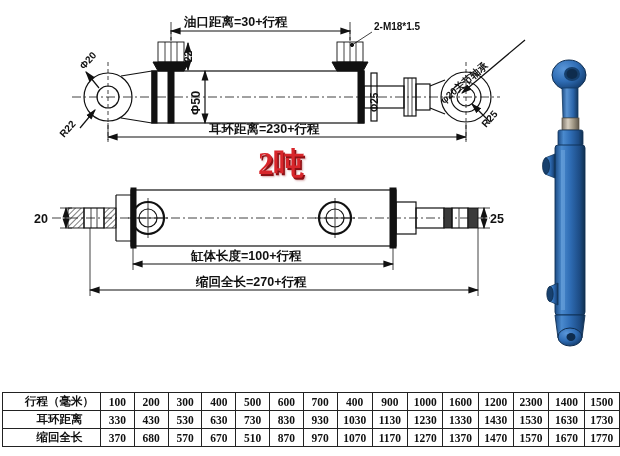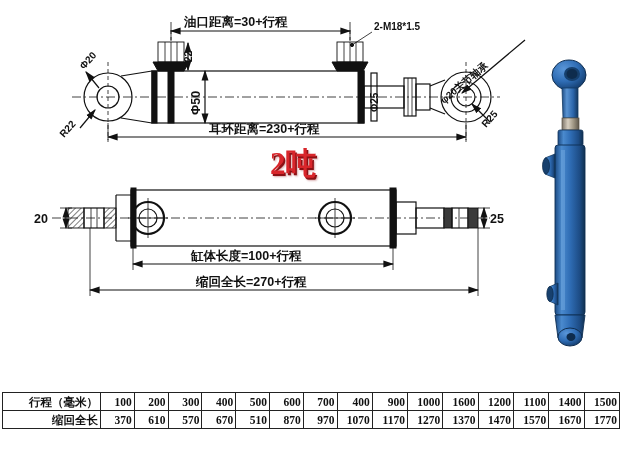--- a/index.html
+++ b/index.html
@@ -18,39 +18,40 @@
   .med{stroke-width:1.2;}
   .thick{stroke-width:2.2;}
   .dash{stroke-dasharray:9 3 2 3;stroke-width:0.8;}
   .dashthin{stroke-dasharray:4 3;stroke-width:0.8;}
   .fillblk{fill:#111;stroke:#111;}
   .nofill{fill:none;}
   .hatch{fill:url(#hatchPat);stroke:#111;stroke-width:0.9;}
   .solidgray{fill:#3a3a3a;stroke:#111;stroke-width:0.9;}
   .white{fill:#ffffff;stroke:#111;stroke-width:0.9;}
   #tonnage{
-    position:absolute;left:270px;top:148px;
+    position:absolute;left:258px;top:148px;
     font-family:"Liberation Serif","DejaVu Serif",serif;
     font-size:31px;font-weight:bold;color:#d8262b;
     letter-spacing:0px;line-height:1;
     text-shadow:1.5px 1.5px 0 #8c1014, 2.5px 2.5px 2px rgba(140,16,20,.35);
     white-space:nowrap;
   }
   #spec-table{
     position:absolute;left:2px;top:392px;border-collapse:collapse;
     font-family:"Liberation Serif","DejaVu Serif",serif;
     font-size:11.5px;font-weight:bold;color:#111;background:#fff;
   }
   #spec-table td{
-    border:1.3px solid #222;padding:1px 2px;text-align:right;height:15px;
+    border:1.3px solid #222;padding:1px 2px;text-align:center;height:15px;
     line-height:14px;
   }
   #spec-table td.rowlabel{
-    text-align:right;padding-left:18px;width:80px;white-space:nowrap;
+    text-align:center;padding-left:18px;width:80px;white-space:nowrap;
     font-size:11.5px;
+    font-family:Liberation Mono, monospace;
   }
   #spec-table td.val{width:33px;}
 </style>
 </head>
 <body>
 
 <div id="stage">
 
   <svg width="620" height="456">
     <defs>
@@ -311,28 +312,46 @@
         <td class="val">300</td>
         <td class="val">400</td>
         <td class="val">500</td>
         <td class="val">600</td>
         <td class="val">700</td>
         <td class="val">400</td>
         <td class="val">900</td>
         <td class="val">1000</td>
         <td class="val">1600</td>
         <td class="val">1200</td>
-        <td class="val">1100</td>
+        <td class="val">2300</td>
         <td class="val">1400</td>
         <td class="val">1500</td>
       </tr>
       <tr>
+        <td class="rowlabel">耳环距离</td>
+        <td class="val">330</td>
+        <td class="val">430</td>
+        <td class="val">530</td>
+        <td class="val">630</td>
+        <td class="val">730</td>
+        <td class="val">830</td>
+        <td class="val">930</td>
+        <td class="val">1030</td>
+        <td class="val">1130</td>
+        <td class="val">1230</td>
+        <td class="val">1330</td>
+        <td class="val">1430</td>
+        <td class="val">1530</td>
+        <td class="val">1630</td>
+        <td class="val">1730</td>
+      </tr>
+      <tr>
         <td class="rowlabel">缩回全长</td>
         <td class="val">370</td>
-        <td class="val">610</td>
+        <td class="val">680</td>
         <td class="val">570</td>
         <td class="val">670</td>
         <td class="val">510</td>
         <td class="val">870</td>
         <td class="val">970</td>
         <td class="val">1070</td>
         <td class="val">1170</td>
         <td class="val">1270</td>
         <td class="val">1370</td>
         <td class="val">1470</td>

